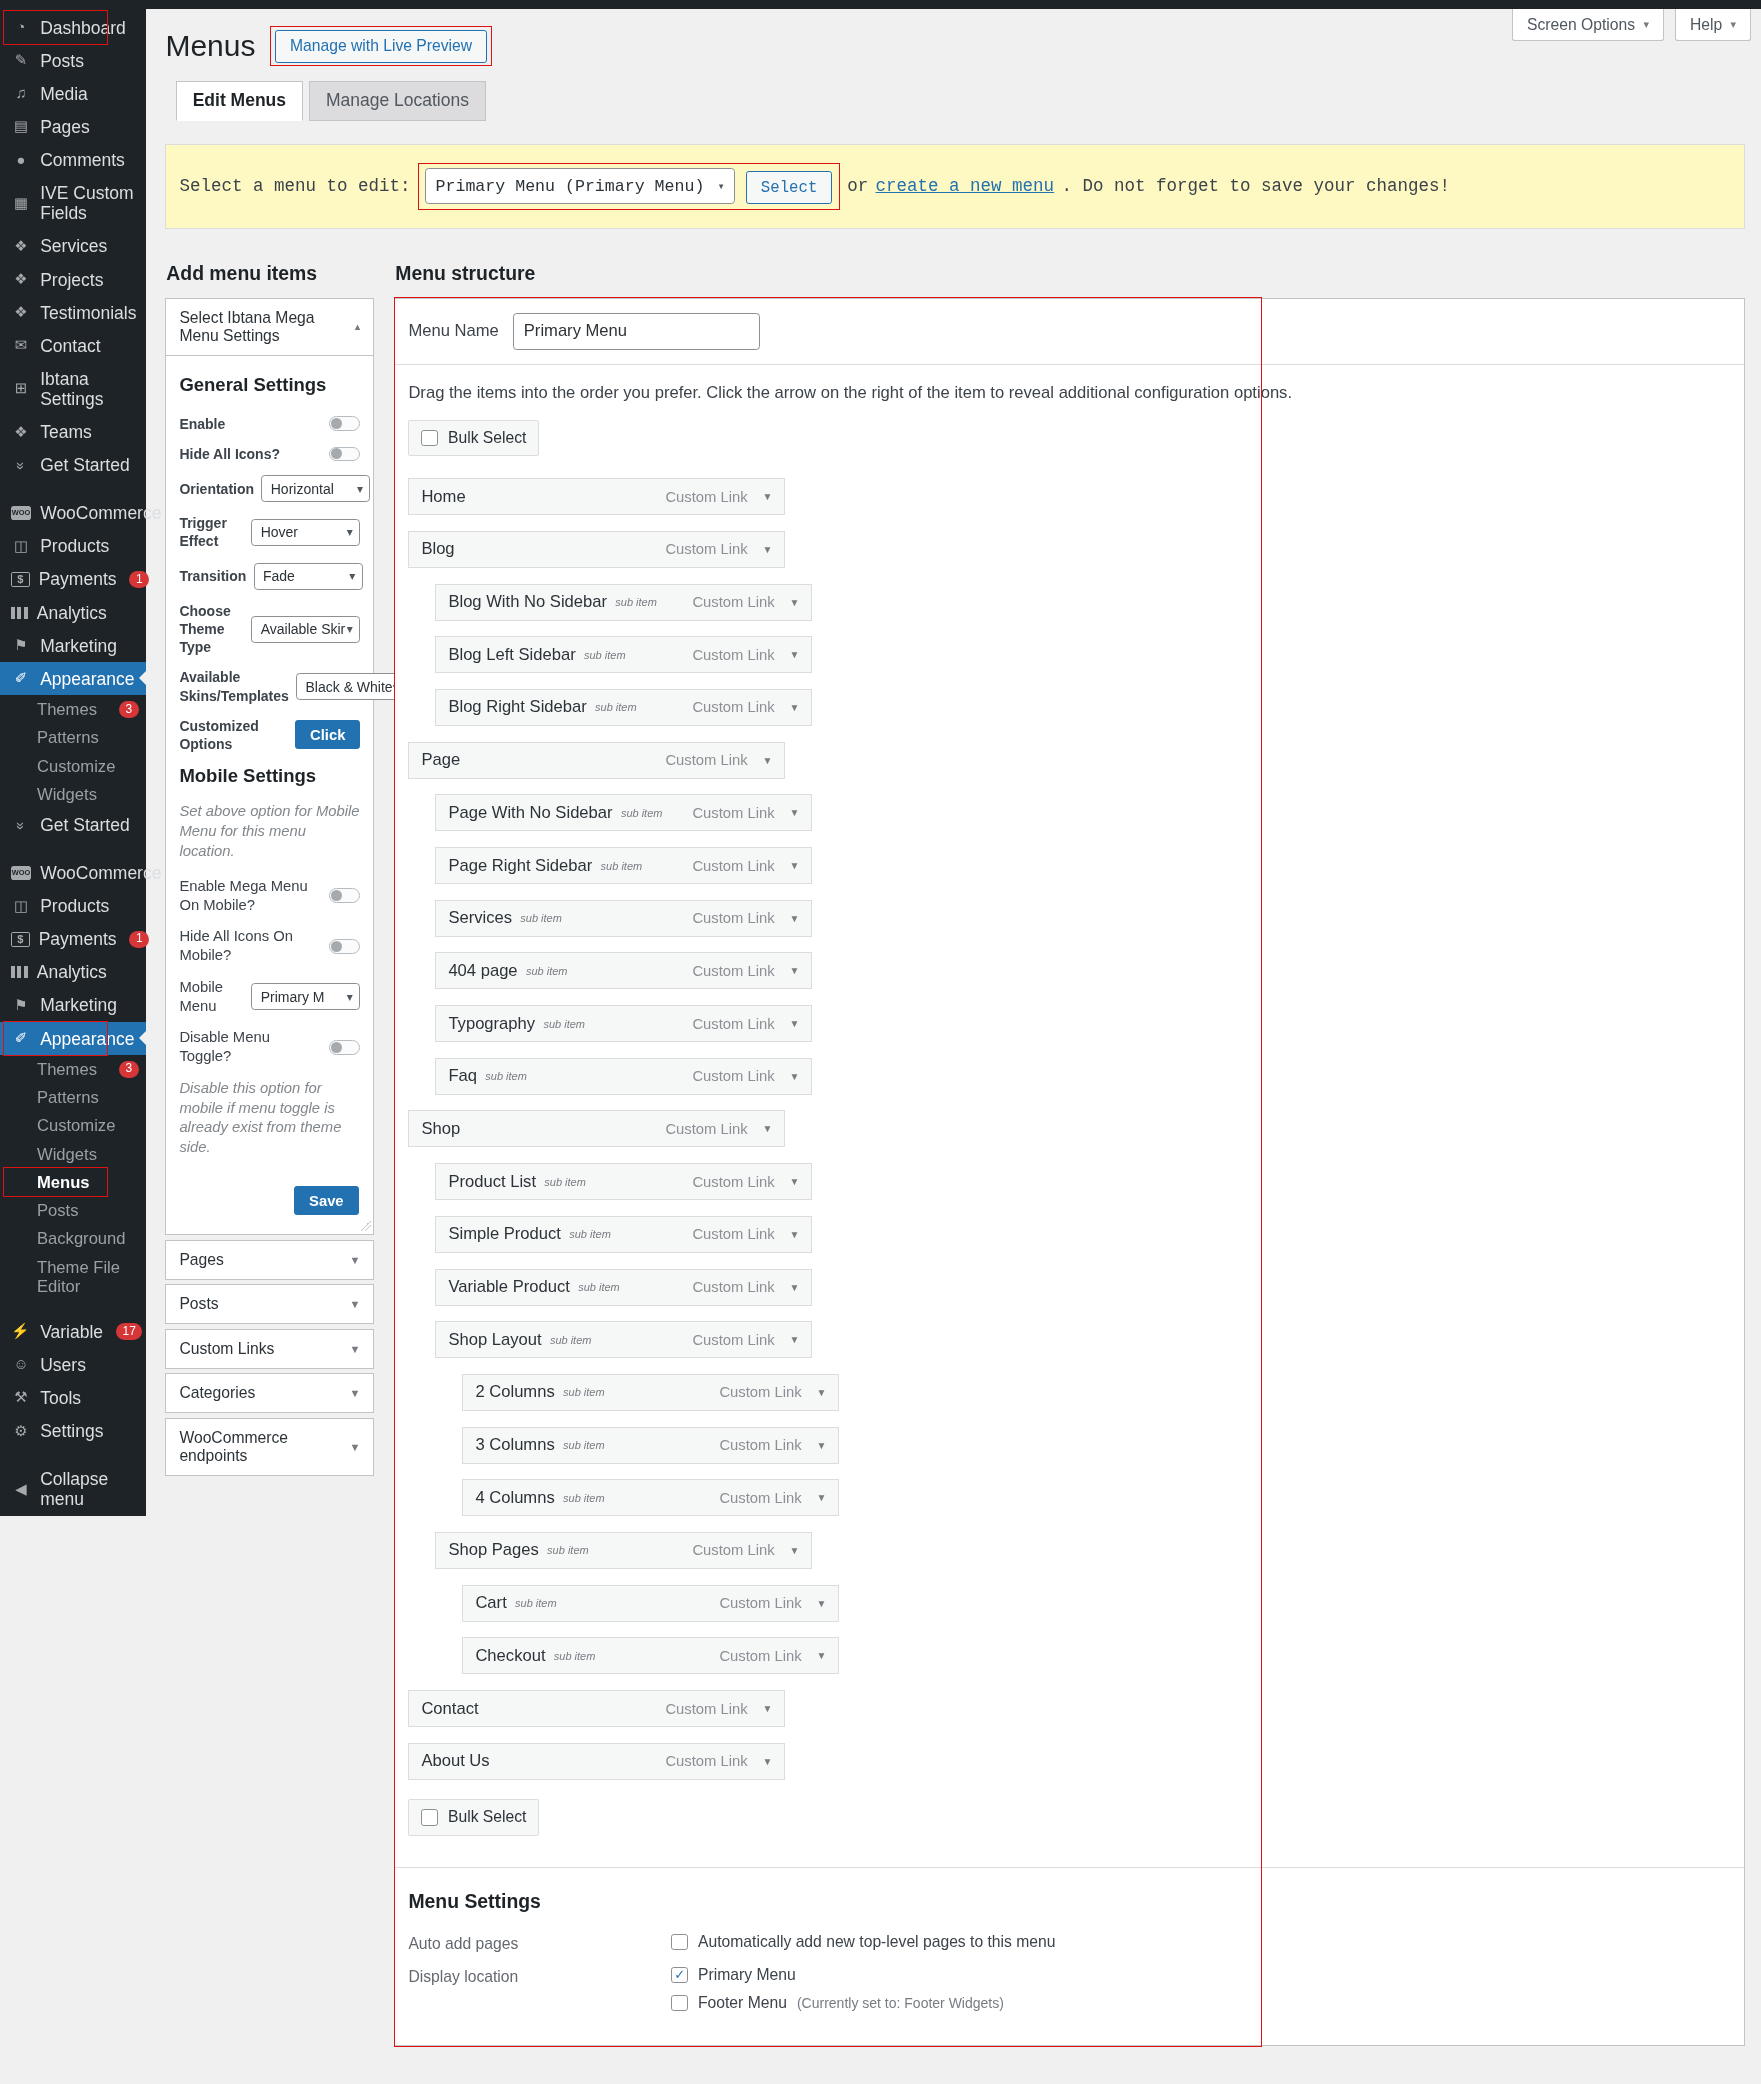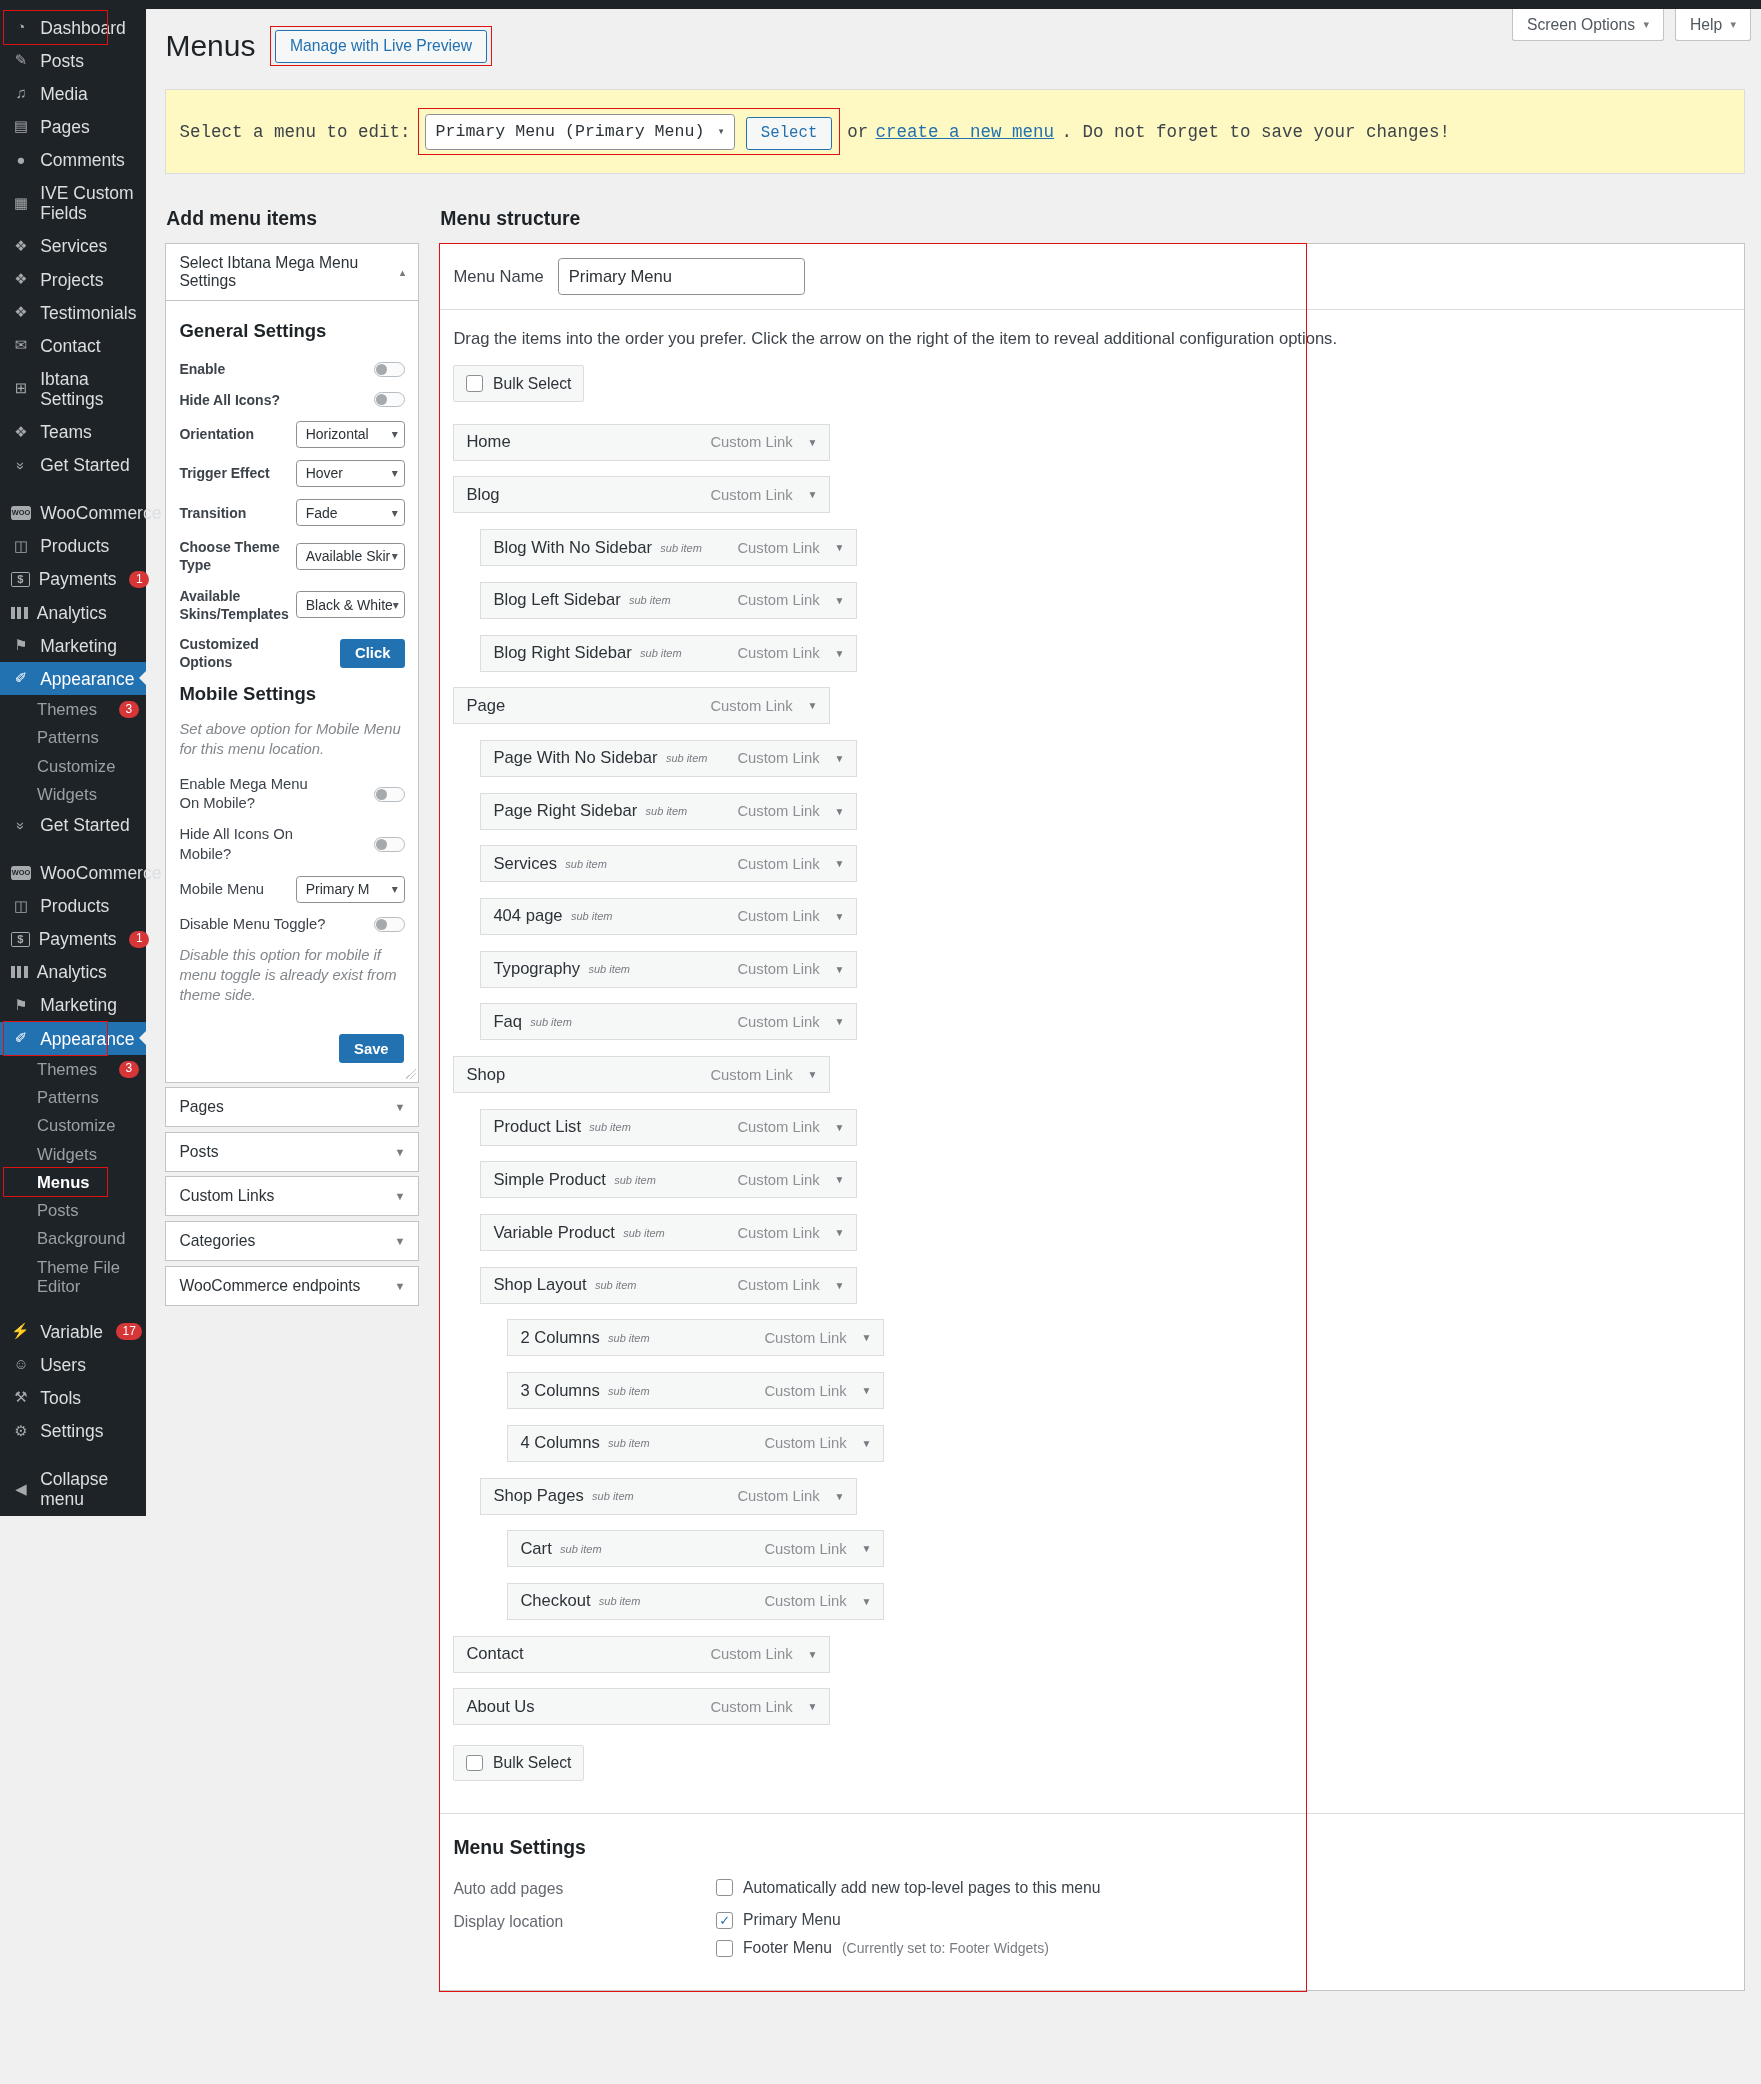--- a/index.html
+++ b/index.html
@@ -45,21 +45,21 @@
   .tab.active { background:#fff; border-bottom-color:#fff; color:#1d2327; font-weight:bold; }
 
   .select-box { background:#fef9c3; border:0.9px solid #dcdcde; margin:23px 16.6px 0 19.4px; padding:18px 13px; font-size:17.5px; color:#3c434a; display:flex; align-items:center; gap:7.4px;font-family:Liberation Mono, monospace; }
   .red-wrap-select { border:1.8px solid #e01111; padding:4.6px 6.5px; display:inline-flex; align-items:flex-end; gap:11px; }
   .fake-select { border:0.9px solid #8c8f94; border-radius:3.7px; background:#fff; padding:7.4px 9.2px; font-size:16.6px; color:#2c3338; display:inline-flex; align-items:center; gap:13px; cursor:pointer; }
   .fs-caret { font-size:12px; color:#50575e; }
   .btn-outline { border:0.9px solid #2271b1; color:#2271b1; background:#f6f7f7; font-size:15.7px; padding:6.5px 14px; border-radius:2.8px; cursor:pointer; font-family:inherit; }
   a.blue-link { color:#2271b1; }
 
   .columns { display:flex; align-items:flex-start; gap:20px; margin:33px 16.6px 0 19.4px; }
-  .left-col { width:254px; flex:none; }
+  .left-col { width:209px; flex:none; }
   .right-col { flex:1; min-width:0; }
   h2.col-title { font-size:19.4px; font-weight:600; color:#1d2327; margin:0 0 13px 0.9px; }
 
   
   .postbox { background:#fff; border:0.9px solid #c3c4c7; }
   .postbox-header { padding:10px 13px; border-bottom:0.9px solid #c3c4c7; display:flex; justify-content:space-between; align-items:center; font-size:15.7px; color:#2c3338; cursor:pointer; }
   .acc-caret { color:#787c82; font-size:11px; }
   .postbox-body { padding:14.8px 13px 13px; position:relative; }
   h3.section-h { font-size:18.5px; font-weight:bold; color:#1d2327; margin:3.7px 0 18.5px; }
   h3.section-h.mobile { margin:1.8px 0 14.8px; }
@@ -295,20 +295,24 @@
       </div>
     </div>
 
     <div class="header-row">
       <h1 class="page-title">Menus</h1>
       <span class="red-wrap-btn">
         <button class="btn-live">Manage with Live Preview</button>
       </span>
     </div>
 
+    <div class="tabs">
+      <div class="tab active">Edit Menus</div>
+      <div class="tab">Manage Locations</div>
+    </div>
 
     <div class="select-box">
       <span>Select a menu to edit:</span>
       <span class="red-wrap-select">
         <span class="fake-select">
           <span>Primary Menu (Primary Menu)</span>
           <span class="fs-caret">▾</span>
         </span>
         <button class="btn-outline">Select</button>
       </span>

